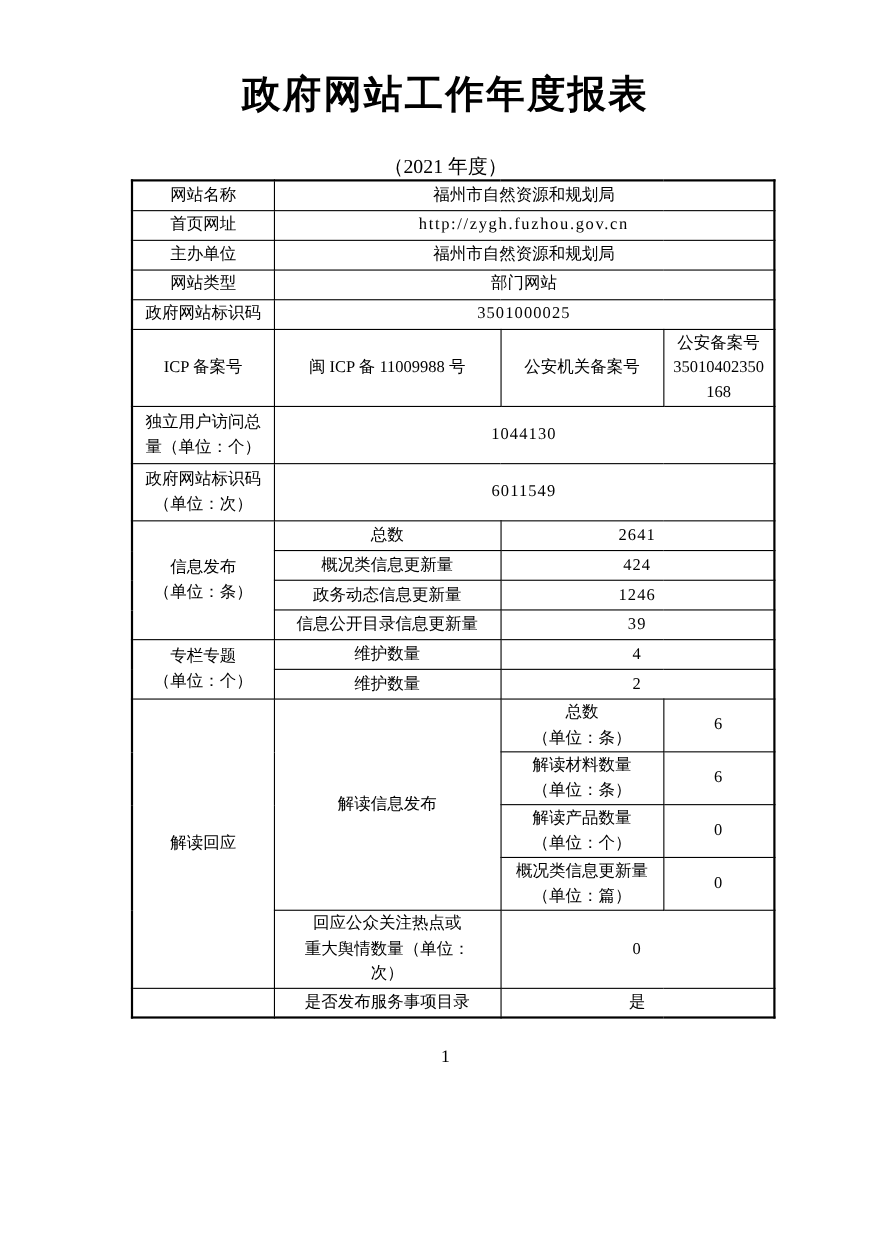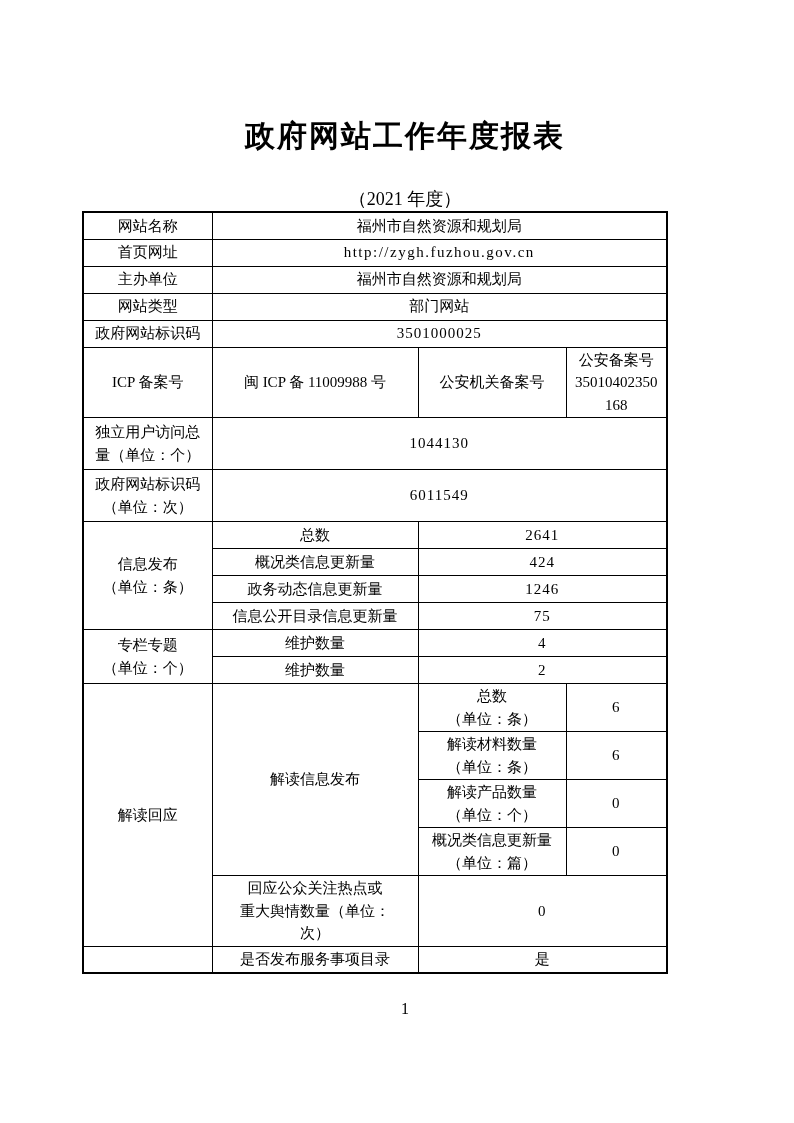--- a/index.html
+++ b/index.html
@@ -6,41 +6,41 @@
   html, body { background: #ffffff; }
   body {
     width: 794px; height: 1123px;
     font-family: "Liberation Serif", "DejaVu Serif", serif;
     color: #000;
     position: relative;
   }
   .page { width: 794px; height: 1123px; overflow: hidden; }
 
   .doc-title {
-    margin: 116px 113px 0 113px;
-    width: 584px;
-    text-align: center;
-    font-size: 30px;
+    margin: 62px 113px 0 113px;
+    width: 584px;
+    text-align: center;
+    font-size: 35px;
     font-weight: 700;
     letter-spacing: 2px;
   }
   .doc-subtitle {
     margin: 30px 113px 0 113px;
     width: 584px;
     text-align: center;
     font-size: 18px;
   }
   .reporting-unit {
     margin: 51px 0 3px 113px;
     font-size: 17px;
     font-weight: 700;
   }
 
   table.report {
-    margin-left: 82px;
+    margin-left: 119px;
     width: 584px;
     border-collapse: collapse;
     border: 2px solid #000;
     table-layout: fixed;
   }
   table.report td {
     border: 1px solid #000;
     text-align: center;
     vertical-align: middle;
     font-size: 15px;
@@ -137,21 +137,21 @@
     <tr class="r-s">
       <td>概况类信息更新量</td>
       <td colspan="2" class="num-cell">424</td>
     </tr>
     <tr class="r-s">
       <td>政务动态信息更新量</td>
       <td colspan="2" class="num-cell">1246</td>
     </tr>
     <tr class="r-s">
       <td>信息公开目录信息更新量</td>
-      <td colspan="2" class="num-cell">75</td>
+      <td colspan="2" class="num-cell">39</td>
     </tr>
 
     <tr class="r-s">
       <td rowspan="2">专栏专题
 （单位：个）</td>
       <td>维护数量</td>
       <td colspan="2" class="num-cell">4</td>
     </tr>
     <tr class="r-s">
       <td>维护数量</td>

